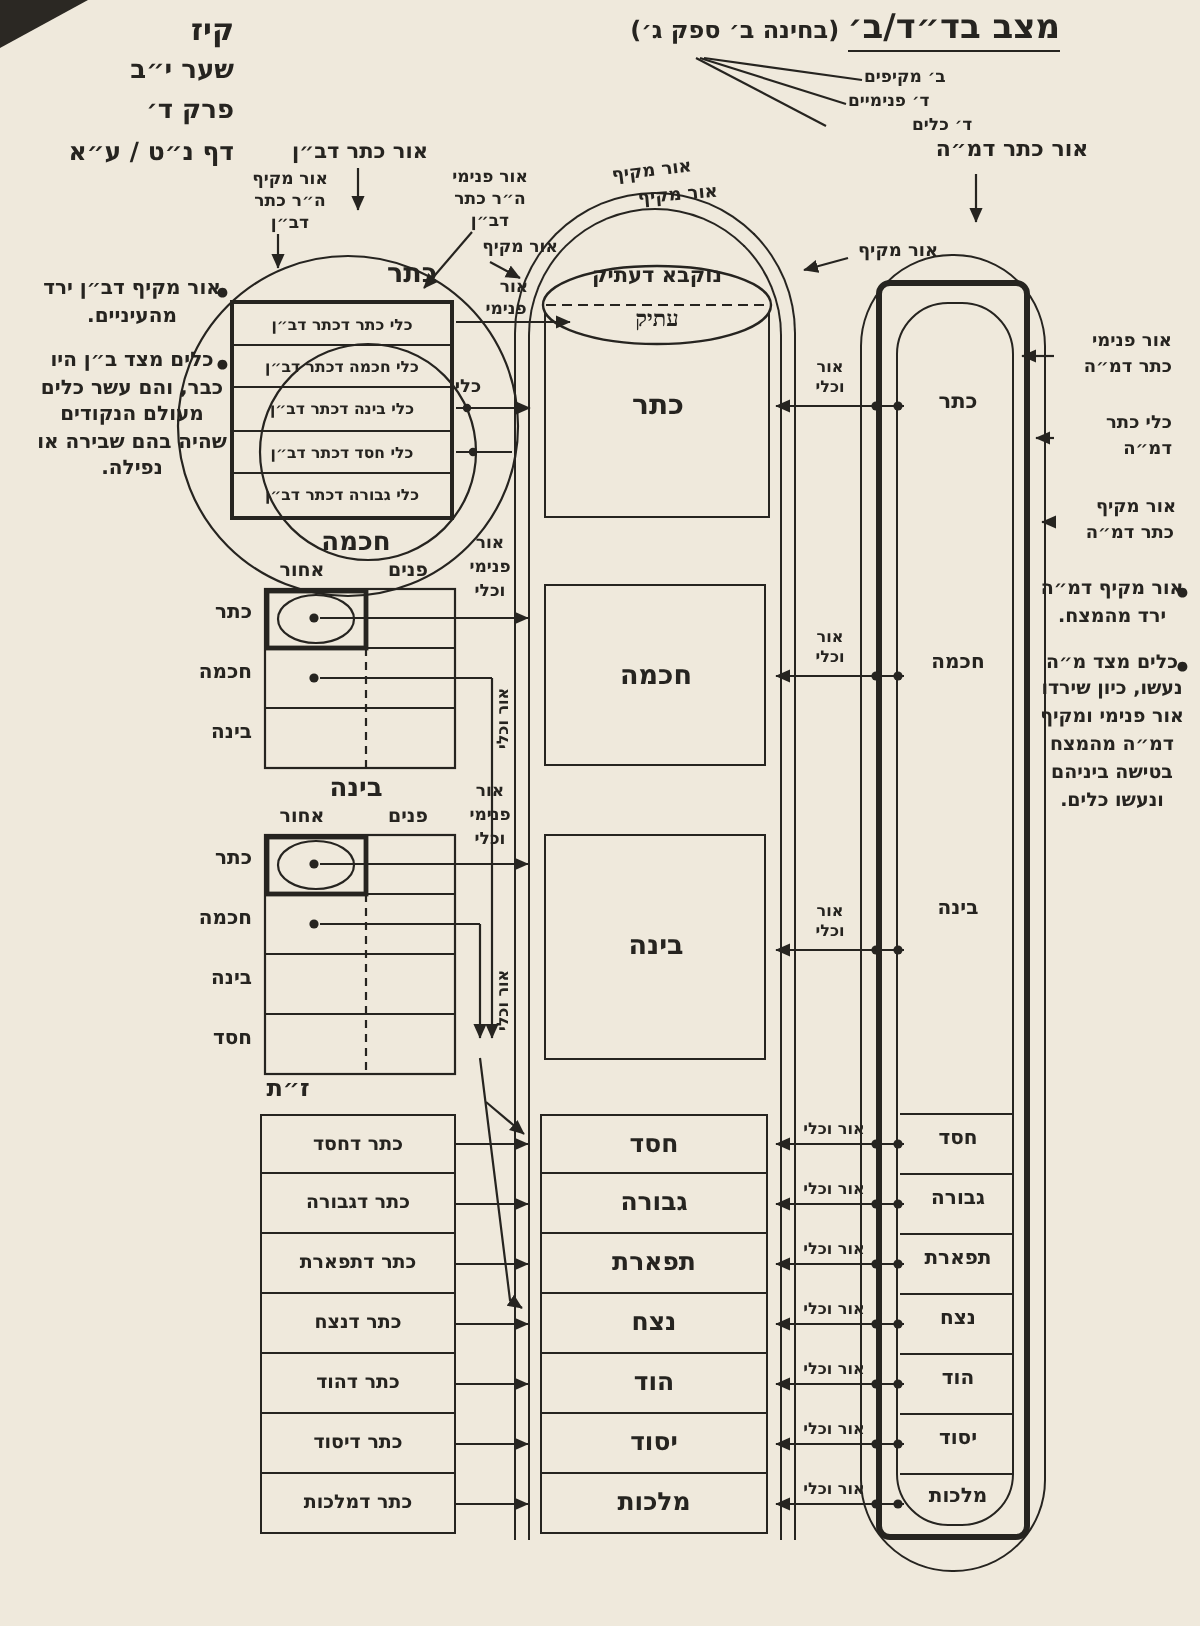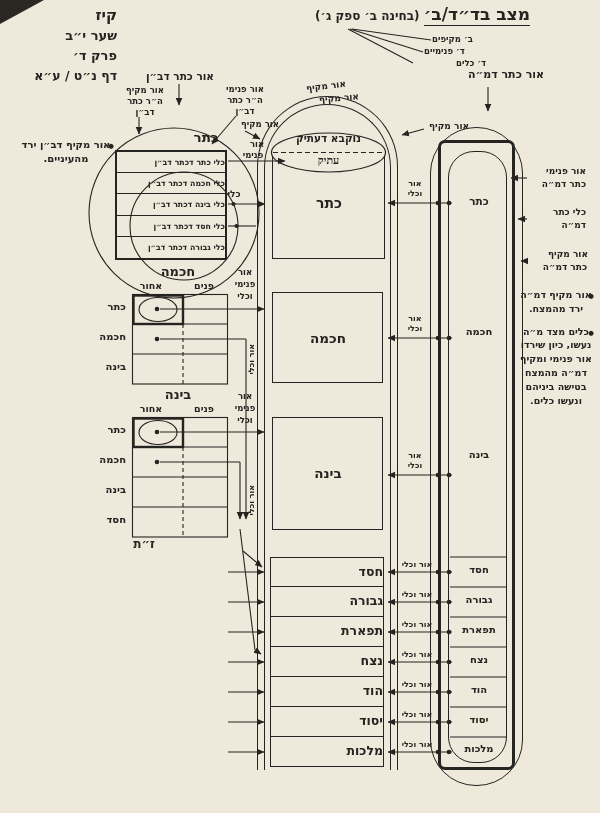--- a/index.html
+++ b/index.html
@@ -5,21 +5,21 @@
   :root{ --ink:#262420; --paper:#efe9dc; }
   html,body{margin:0;padding:0;background:#d8d2c6;}
   .page{position:relative;width:600px;height:813px;background:var(--paper);
         font-family:"DejaVu Sans",sans-serif;overflow:hidden;}
   .t{position:absolute;direction:rtl;white-space:nowrap;font-weight:700;color:var(--ink);z-index:3;line-height:1.05;}
   .tc{text-align:center;}
   .corner{position:absolute;left:0;top:0;width:0;height:0;z-index:4;
           border-top:24px solid #2b2823;border-right:44px solid transparent;}
   .box{position:absolute;box-sizing:border-box;border:1.3px solid var(--ink);z-index:1;}
   .stack{position:absolute;box-sizing:border-box;direction:rtl;z-index:1;}
-  .stack>div{box-sizing:border-box;color:var(--ink);font-weight:700;}
+  .stack>div{box-sizing:border-box;text-align:center;color:var(--ink);font-weight:700;}
   .zrows>div{height:30px;line-height:29px;border:1.1px solid var(--ink);border-top:none;font-size:9.5px;}
   .zrows>div:first-child{border-top:1.1px solid var(--ink);}
   .brows>div{height:30px;line-height:27px;border:1.9px solid var(--ink);border-top:none;font-size:12.5px;}
   .brows>div:first-child{border-top:1.9px solid var(--ink);}
   .crows{border:2.5px solid var(--ink);}
   .crows>div{height:21.2px;line-height:21.2px;border-bottom:1px solid var(--ink);font-size:7.8px;}
   .crows>div:last-child{border-bottom:none;}
   .arch{position:absolute;box-sizing:border-box;border:1.2px solid var(--ink);border-bottom:none;z-index:1;}
   .rcol{position:absolute;box-sizing:border-box;z-index:1;}
   .note{position:absolute;direction:rtl;z-index:3;color:var(--ink);font-weight:700;}
@@ -54,20 +54,21 @@
 
   <div class="t tc" style="left:118px;top:86px;width:54px;font-size:8.5px;">אור מקיף</div>
   <div class="t tc" style="left:118px;top:97px;width:54px;font-size:8.5px;">ה״ר כתר</div>
   <div class="t tc" style="left:118px;top:108px;width:54px;font-size:8.5px;">דב״ן</div>
   <div class="t tc" style="left:218px;top:85px;width:54px;font-size:8.5px;">אור פנימי</div>
   <div class="t tc" style="left:218px;top:96px;width:54px;font-size:8.5px;">ה״ר כתר</div>
   <div class="t tc" style="left:218px;top:107px;width:54px;font-size:8.5px;">דב״ן</div>
 
   <div class="note" style="left:18px;top:138px;width:96px;font-size:10px;line-height:13.5px;">
     <p>אור מקיף דב״ן ירד מהעיניים.</p>
+    <p>כלים מצד ב״ן היו כבר, והם עשר כלים מעולם הנקודים שהיה בהם שבירה או נפילה.</p>
   </div>
 
   <div class="t tc" style="left:175px;top:130px;width:62px;font-size:13.5px;">כתר</div>
   <div class="stack crows" style="left:115px;top:150px;width:112px;">
     <div>כלי כתר דכתר דב״ן</div>
     <div>כלי חכמה דכתר דב״ן</div>
     <div>כלי בינה דכתר דב״ן</div>
     <div>כלי חסד דכתר דב״ן</div>
     <div>כלי גבורה דכתר דב״ן</div>
   </div>
@@ -90,20 +91,29 @@
   <div class="t tc" style="left:228px;top:268px;width:34px;font-size:8.5px;">אור</div>
   <div class="t tc" style="left:228px;top:280px;width:34px;font-size:8.5px;">פנימי</div>
   <div class="t tc" style="left:228px;top:292px;width:34px;font-size:8.5px;">וכלי</div>
   <div class="t tc" style="left:228px;top:392px;width:34px;font-size:8.5px;">אור</div>
   <div class="t tc" style="left:228px;top:404px;width:34px;font-size:8.5px;">פנימי</div>
   <div class="t tc" style="left:228px;top:416px;width:34px;font-size:8.5px;">וכלי</div>
   <div class="t tc rot" style="left:227px;top:355px;width:50px;font-size:8px;">אור וכלי</div>
   <div class="t tc rot" style="left:227px;top:496px;width:50px;font-size:8px;">אור וכלי</div>
 
   <div class="t tc" style="left:124px;top:538px;width:40px;font-size:12px;">ז״ת</div>
+  <div class="stack zrows" style="left:130px;top:557px;width:98px;">
+    <div>כתר דחסד</div>
+    <div>כתר דגבורה</div>
+    <div>כתר דתפארת</div>
+    <div>כתר דנצח</div>
+    <div>כתר דהוד</div>
+    <div>כתר דיסוד</div>
+    <div>כתר דמלכות</div>
+  </div>
 
   <div class="arch" style="left:257px;top:96px;width:141px;height:674px;border-radius:72px 72px 0 0;"></div>
   <div class="arch" style="left:264px;top:104px;width:127px;height:666px;border-radius:64px 64px 0 0;"></div>
   <div class="t tc" style="left:303px;top:82px;width:46px;font-size:9px;transform:rotate(-7deg);">אור מקיף</div>
   <div class="t tc" style="left:316px;top:94px;width:46px;font-size:9px;transform:rotate(-5deg);">אור מקיף</div>
   <div class="t tc" style="left:426px;top:122px;width:46px;font-size:9px;">אור מקיף</div>
   <div class="t tc" style="left:240px;top:120px;width:40px;font-size:8.5px;">אור מקיף</div>
   <div class="t tc" style="left:244px;top:140px;width:26px;font-size:8.5px;">אור</div>
   <div class="t tc" style="left:237px;top:151px;width:32px;font-size:8.5px;">פנימי</div>
   <div class="t tc" style="left:222px;top:190px;width:24px;font-size:9px;">כלי</div>

